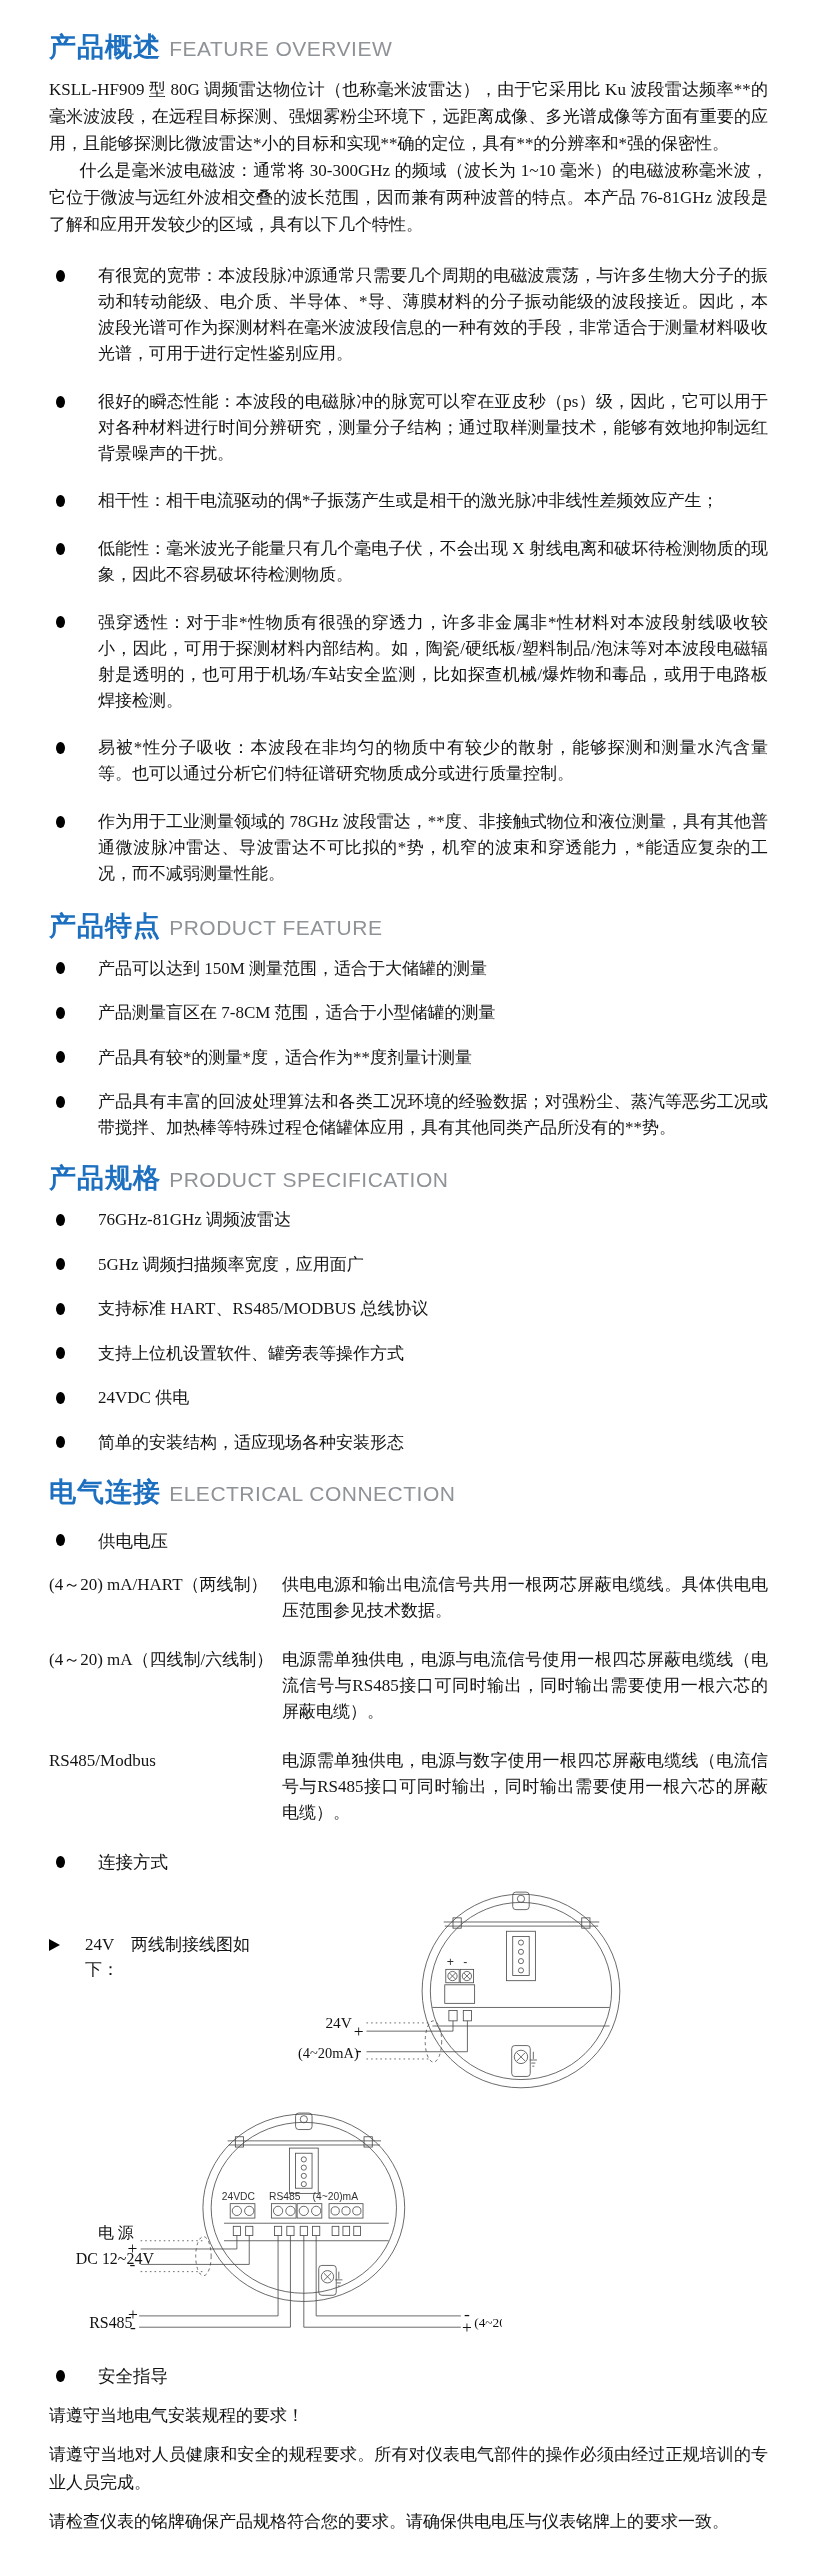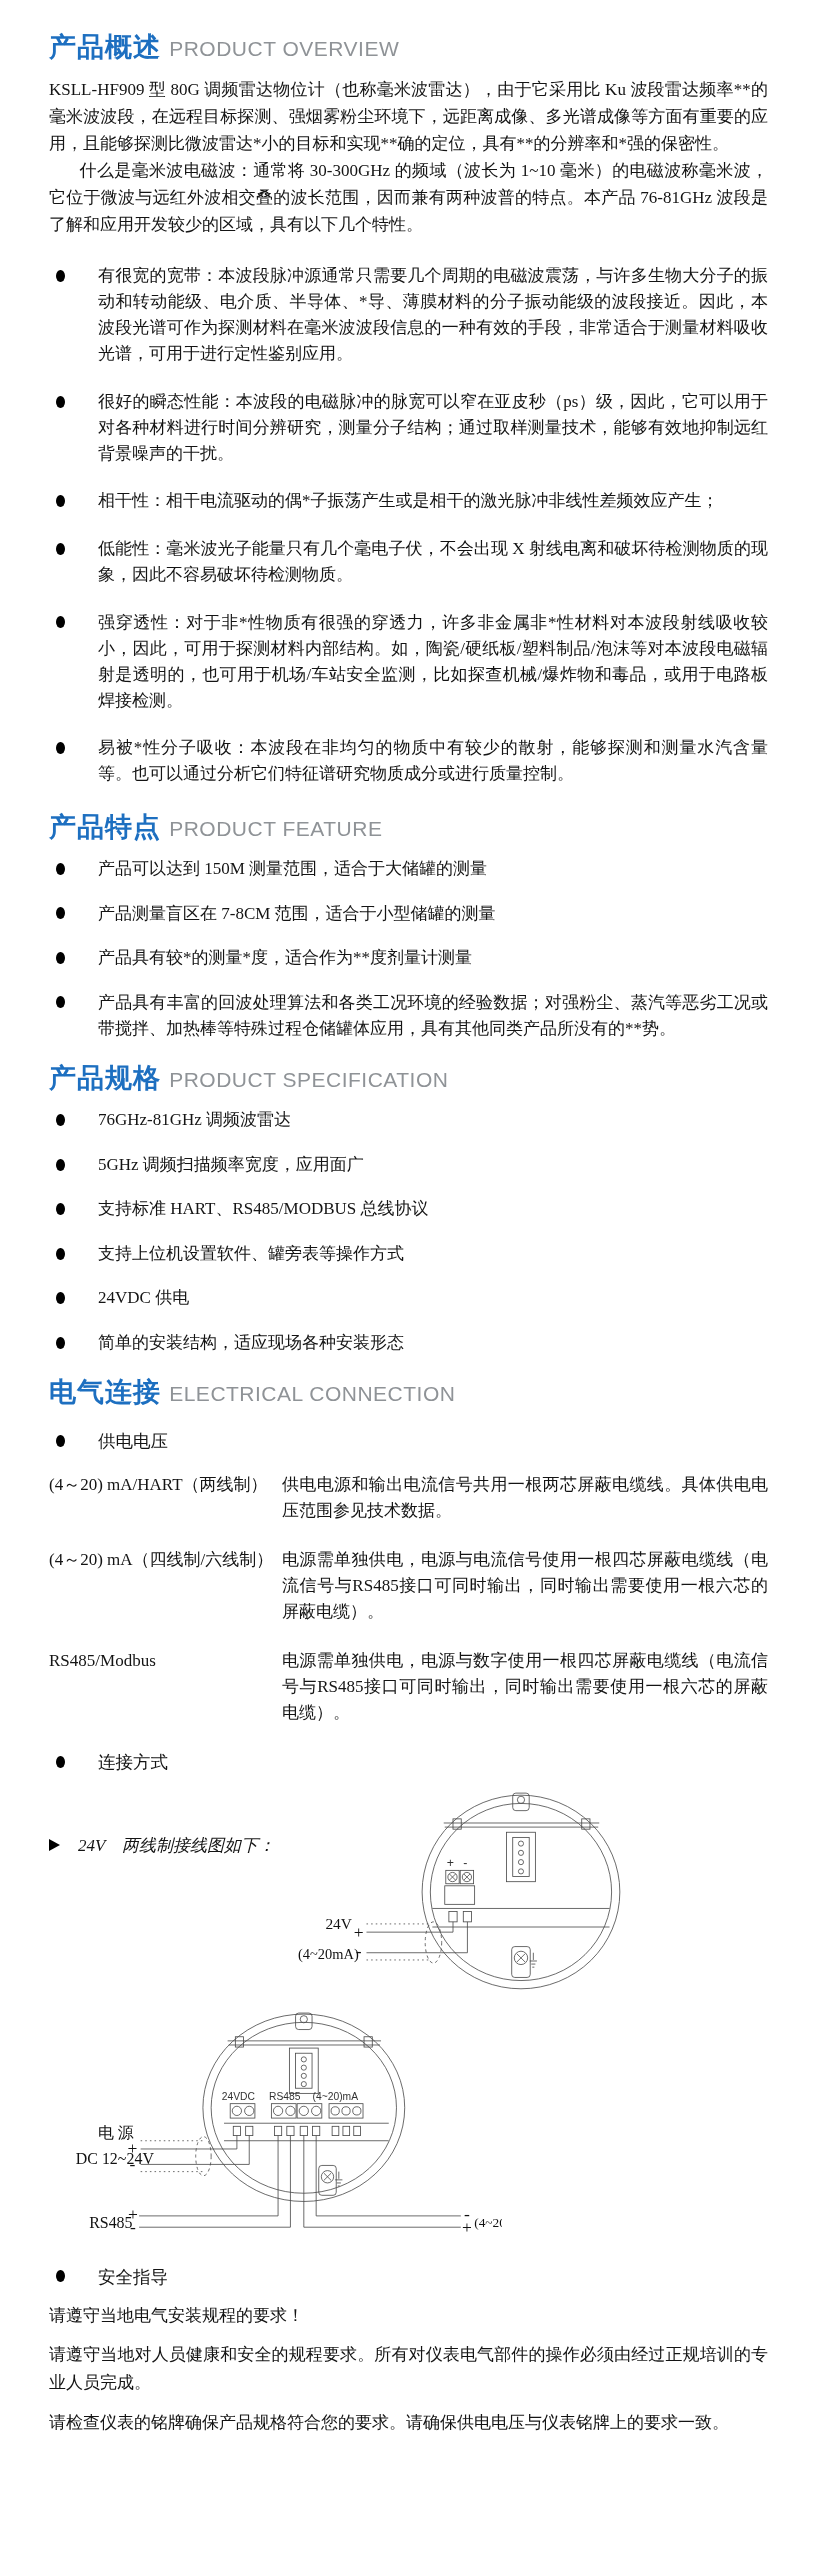--- a/index.html
+++ b/index.html
@@ -25,47 +25,48 @@
   ul.blist.wide li{margin-bottom:18.5px;}
   
   .supply-row{display:flex;margin-bottom:23px;}
   .supply-term{flex:0 0 233px;font-size:17px;line-height:26px;}
   .supply-desc{flex:1;font-size:17px;line-height:26px;text-align:justify;}
   
   .subhead{position:relative;padding-left:49px;font-size:17.5px;line-height:26px;margin:17.5px 0 13.4px 0;}
   .subhead .dot{position:absolute;left:7.2px;top:6.7px;width:8.8px;height:12px;background:#000;border-radius:50%;}
   
   .diag-row{display:flex;align-items:flex-start;}
-  .diag-caption{flex:0 0 234px;display:flex;gap:18px;font-size:17px;line-height:25px;font-style:italic;}
+  .diag-caption{flex:0 0 234px;display:flex;gap:25px;font-size:17px;line-height:25px;}
   .arr{flex:0 0 auto;width:0;height:0;margin-top:6.2px;
        border-top:6.2px solid transparent;border-bottom:6.2px solid transparent;border-left:11.3px solid #000;}
   svg text{font-family:"Liberation Serif","DejaVu Serif",serif;fill:#111;}
   svg .tlabel{font-family:"Liberation Sans","DejaVu Sans",sans-serif;fill:#333;}
   
   .safety-p{font-size:17px;line-height:28px;margin:0 0 11.3px 0;text-align:justify;font-family:Liberation Mono, monospace;}
 </style>
 </head>
 <body>
 
 <div class="page">
 
   <section>
     <h2 class="sec-h">
       <span class="zh">产品概述</span>
-      <span class="en">PRODUCT OVERVIEW</span>
+      <span class="en">FEATURE OVERVIEW</span>
     </h2>
     <p class="body-p">KSLL-HF909 型 80G 调频雷达物位计（也称毫米波雷达），由于它采用比 Ku 波段雷达频率**的毫米波波段，在远程目标探测、强烟雾粉尘环境下，远距离成像、多光谱成像等方面有重要的应用，且能够探测比微波雷达*小的目标和实现**确的定位，具有**的分辨率和*强的保密性。</p>
     <p class="body-p indent">什么是毫米波电磁波：通常将 30-300GHz 的频域（波长为 1~10 毫米）的电磁波称毫米波，它位于微波与远红外波相交叠的波长范围，因而兼有两种波普的特点。本产品 76-81GHz 波段是了解和应用开发较少的区域，具有以下几个特性。</p>
     <ul class="blist" style="margin-top:25px;">
       <li><span class="dot"></span><span>有很宽的宽带：本波段脉冲源通常只需要几个周期的电磁波震荡，与许多生物大分子的振动和转动能级、电介质、半导体、*导、薄膜材料的分子振动能级的波段接近。因此，本波段光谱可作为探测材料在毫米波波段信息的一种有效的手段，非常适合于测量材料吸收光谱，可用于进行定性鉴别应用。</span></li>
       <li><span class="dot"></span><span>很好的瞬态性能：本波段的电磁脉冲的脉宽可以窄在亚皮秒（ps）级，因此，它可以用于对各种材料进行时间分辨研究，测量分子结构；通过取样测量技术，能够有效地抑制远红背景噪声的干扰。</span></li>
       <li><span class="dot"></span><span>相干性：相干电流驱动的偶*子振荡产生或是相干的激光脉冲非线性差频效应产生；</span></li>
       <li><span class="dot"></span><span>低能性：毫米波光子能量只有几个毫电子伏，不会出现 X 射线电离和破坏待检测物质的现象，因此不容易破坏待检测物质。</span></li>
       <li><span class="dot"></span><span>强穿透性：对于非*性物质有很强的穿透力，许多非金属非*性材料对本波段射线吸收较小，因此，可用于探测材料内部结构。如，陶瓷/硬纸板/塑料制品/泡沫等对本波段电磁辐射是透明的，也可用于机场/车站安全监测，比如探查机械/爆炸物和毒品，或用于电路板焊接检测。</span></li>
       <li><span class="dot"></span><span>易被*性分子吸收：本波段在非均匀的物质中有较少的散射，能够探测和测量水汽含量等。也可以通过分析它们特征谱研究物质成分或进行质量控制。</span></li>
+      <li><span class="dot"></span><span>作为用于工业测量领域的 78GHz 波段雷达，**度、非接触式物位和液位测量，具有其他普通微波脉冲雷达、导波雷达不可比拟的*势，机窄的波束和穿透能力，*能适应复杂的工况，而不减弱测量性能。</span></li>
     </ul>
   </section>
 
   <section style="margin-top:5.2px;">
     <h2 class="sec-h">
       <span class="zh">产品特点</span>
       <span class="en">PRODUCT FEATURE</span>
     </h2>
     <ul class="blist wide">
       <li><span class="dot"></span><span>产品可以达到 150M 测量范围，适合于大储罐的测量</span></li>

